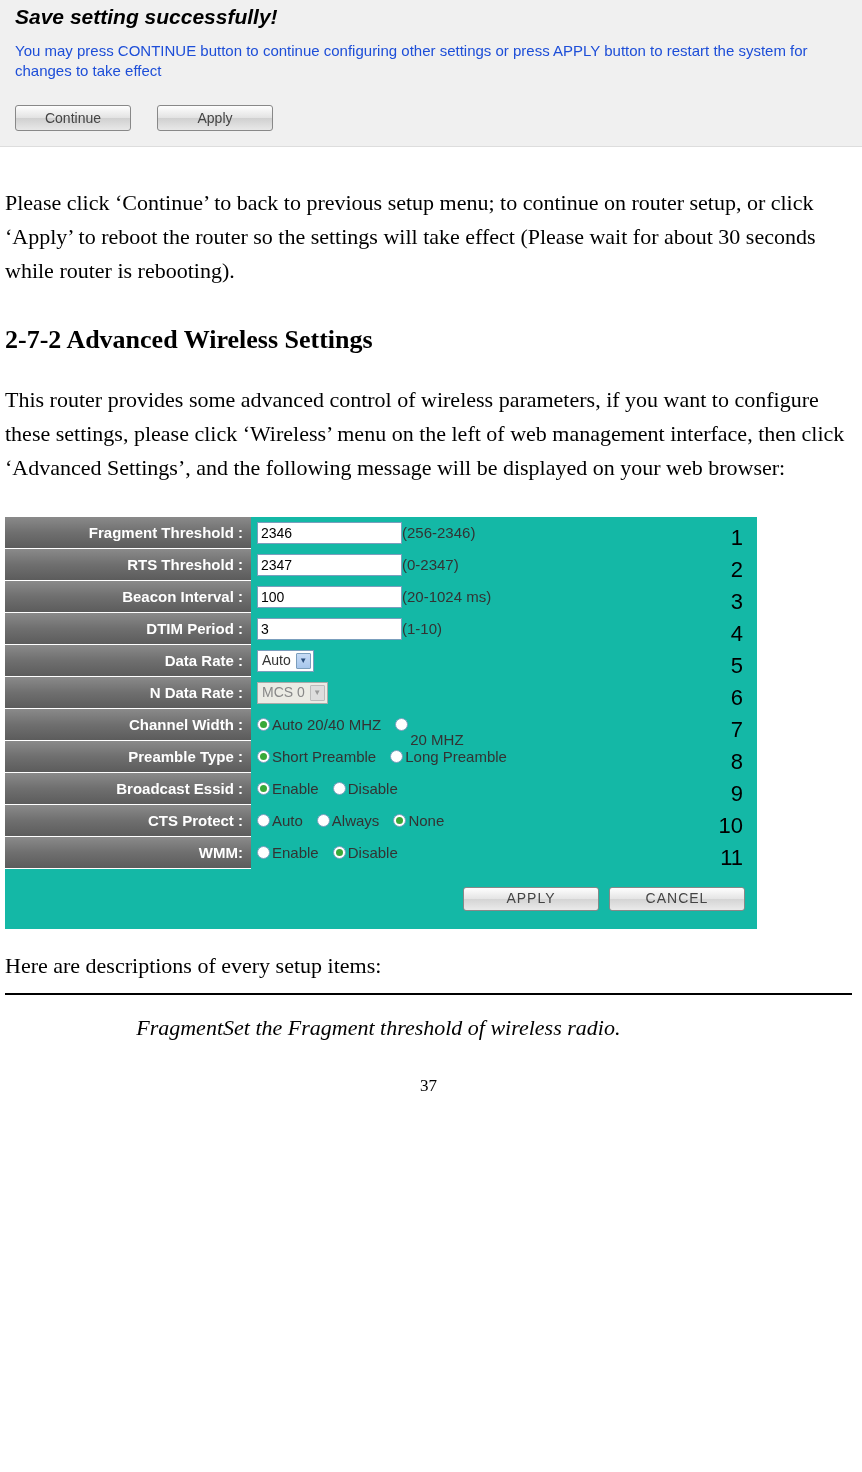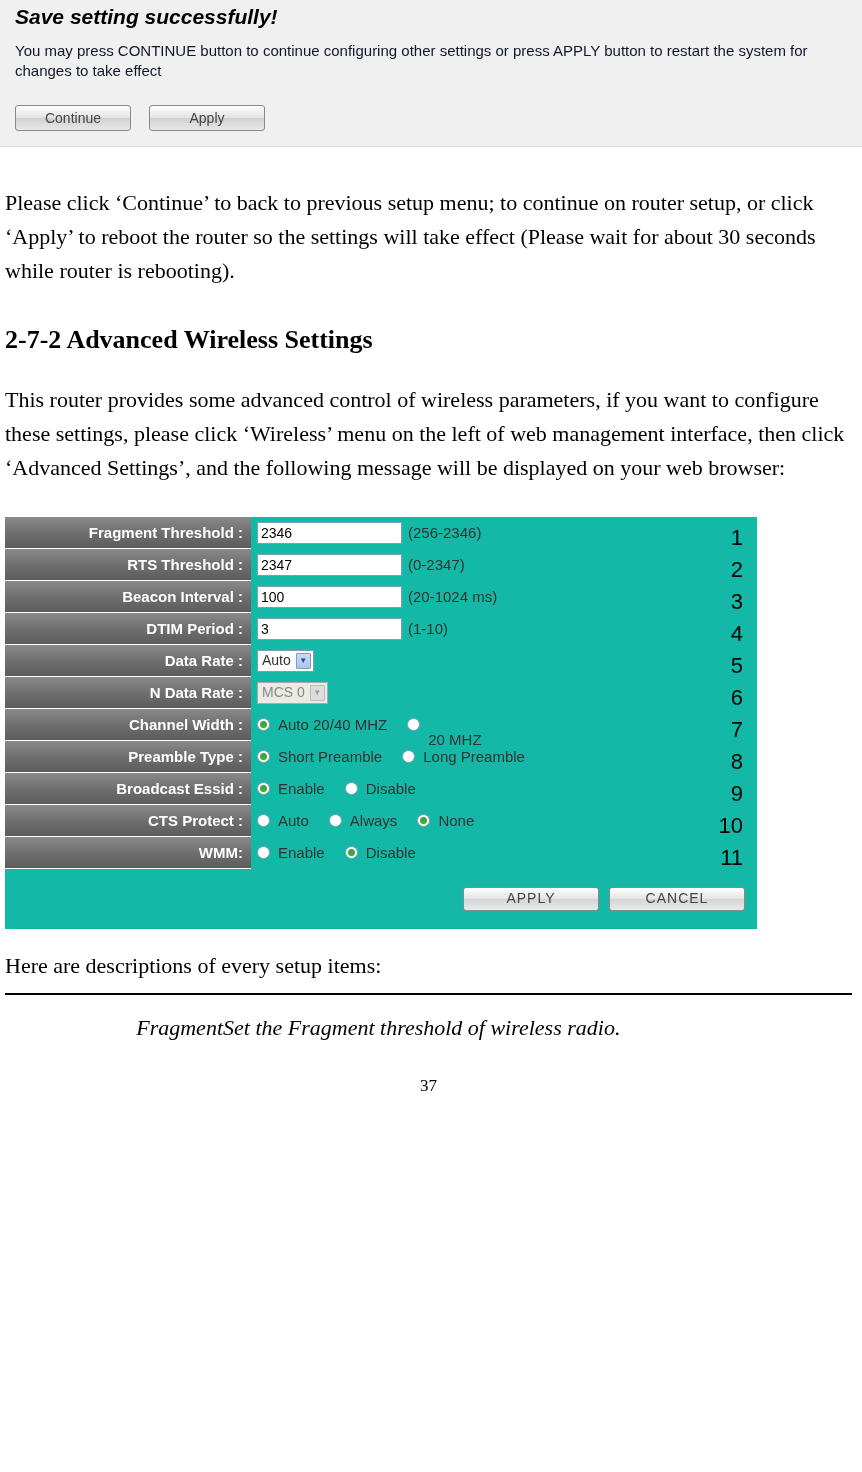--- a/index.html
+++ b/index.html
@@ -18,25 +18,25 @@
       font-family: Arial, sans-serif;
       font-weight: bold;
       font-size: 21px;
       font-style: italic;
       color: #000;
       margin-bottom: 12px;
     }
     .ss1-text {
       font-family: Arial, sans-serif;
       font-size: 15px;
-      color: #0f172a;
+      color: #1d4ed8;
       line-height: 1.3;
       margin-bottom: 25px;
     }
-    .ss1-buttons { display: flex; gap: 18px; }
+    .ss1-buttons { display: flex; gap: 26px; }
     .btn3d {
       font-family: Arial, sans-serif;
       font-size: 14px;
       color: #444;
       width: 116px;
       height: 26px;
       border: 1px solid #888;
       border-radius: 3px;
       background: linear-gradient(to bottom, #fefefe 0%, #e2e2e2 50%, #d0d0d0 51%, #e8e8e8 100%);
       cursor: pointer;
@@ -85,21 +85,20 @@
       border-bottom: 1px solid #fff;
     }
     .setting-value {
       flex: 1;
       display: flex;
       align-items: center;
       padding-left: 6px;
       font-family: Arial, sans-serif;
       font-size: 15px;
       color: #333;
-      gap: 6px;
     }
     .text-input {
       font-family: Arial, sans-serif;
       font-size: 14px;
       width: 145px;
       height: 22px;
       border: 1px solid #7b9ebd;
       padding: 1px 3px;
     }
     .hint { color: #333; font-size: 15px; }

